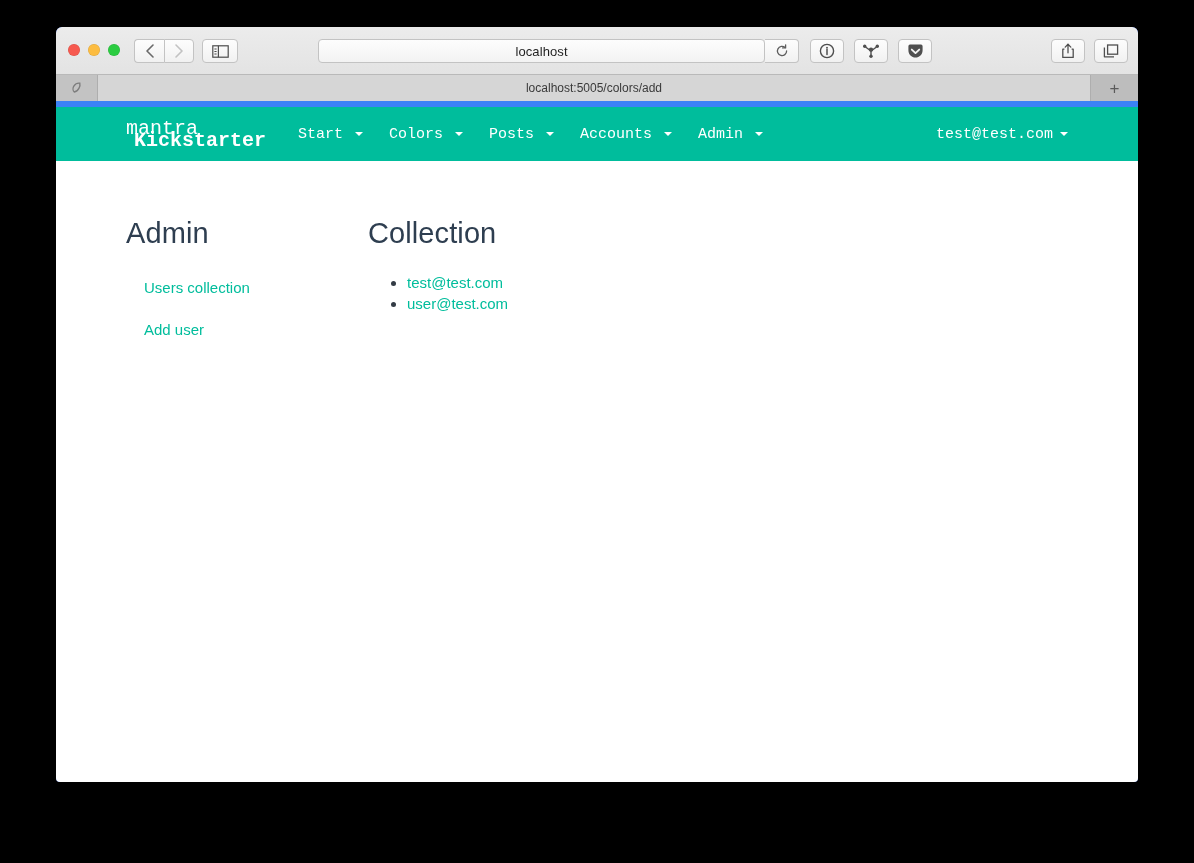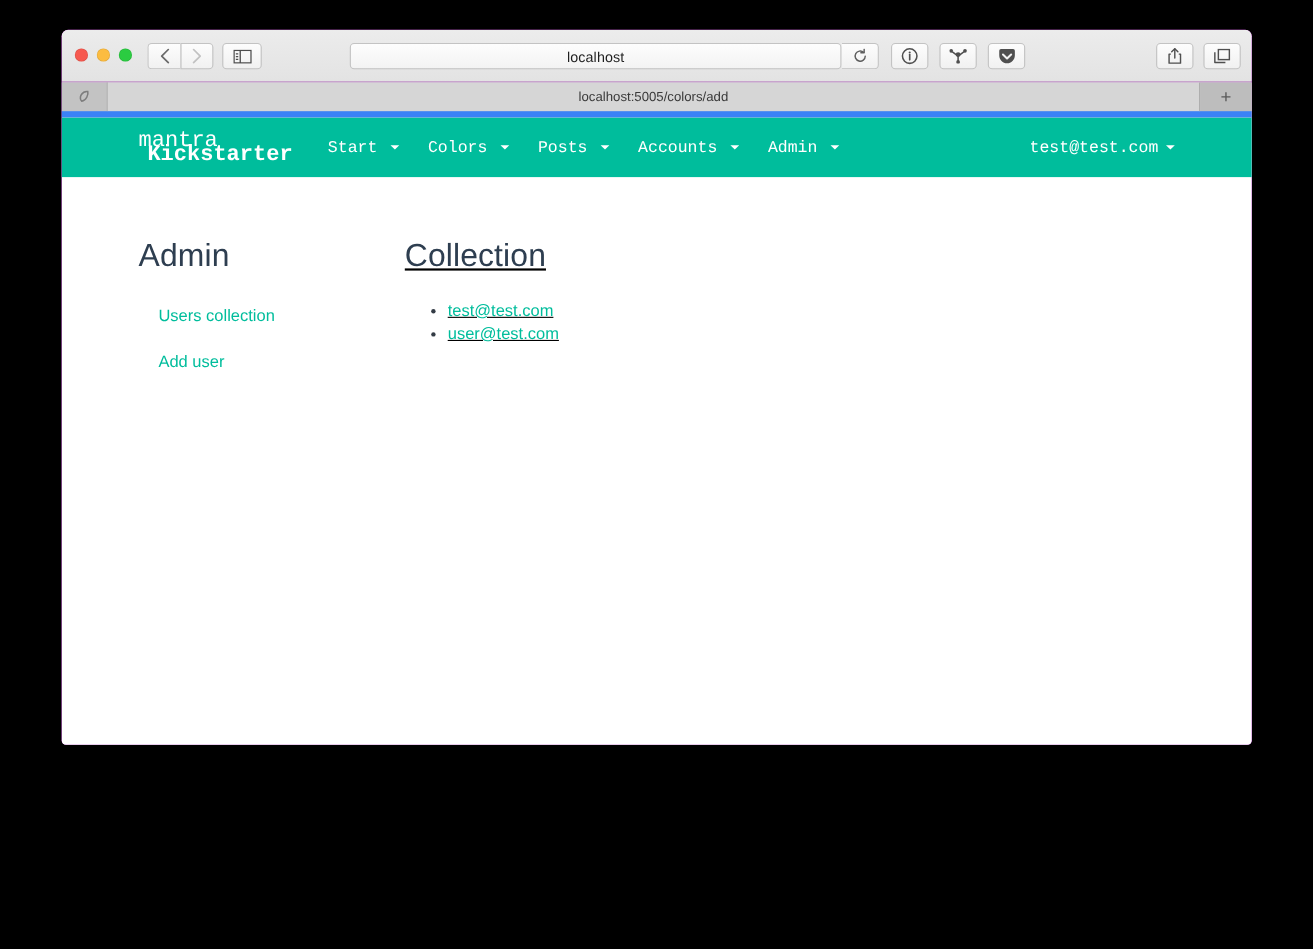--- a/index.html
+++ b/index.html
@@ -11,22 +11,22 @@
     overflow: hidden;
     font-family: "Liberation Sans", sans-serif;
   }
 
   
   #browser-window {
     position: absolute;
     left: 56px;
     top: 27px;
     width: 1082px;
-    height: 650px;
-    background: #d946ef;
+    height: 755px;
+    background: #1d4ed8;
     border-radius: 6px 6px 4px 4px;
     overflow: hidden;
     box-shadow: 0 0 0 0.5px rgba(0,0,0,0.35);
   }
 
   
   #toolbar {
     position: relative;
     height: 47px;
     background: linear-gradient(to bottom, #ececec 0%, #e3e3e3 100%);
@@ -194,21 +194,21 @@
     gap: 7px;
     white-space: nowrap;
   }
 
   
   #content {
     display: flex;
     padding: 56px 0 0 70px;
   }
   #col-left  { width: 242px; }
-  #col-right { width: 400px; text-decoration: underline; }
+  #col-right { width: 400px; }
 
   .page-h {
     font-size: 29px;
     color: #2e3e50;
     font-weight: 400;
     margin: 0 0 24px 0;
     letter-spacing: .1px;
   }
 
   .side-link {

